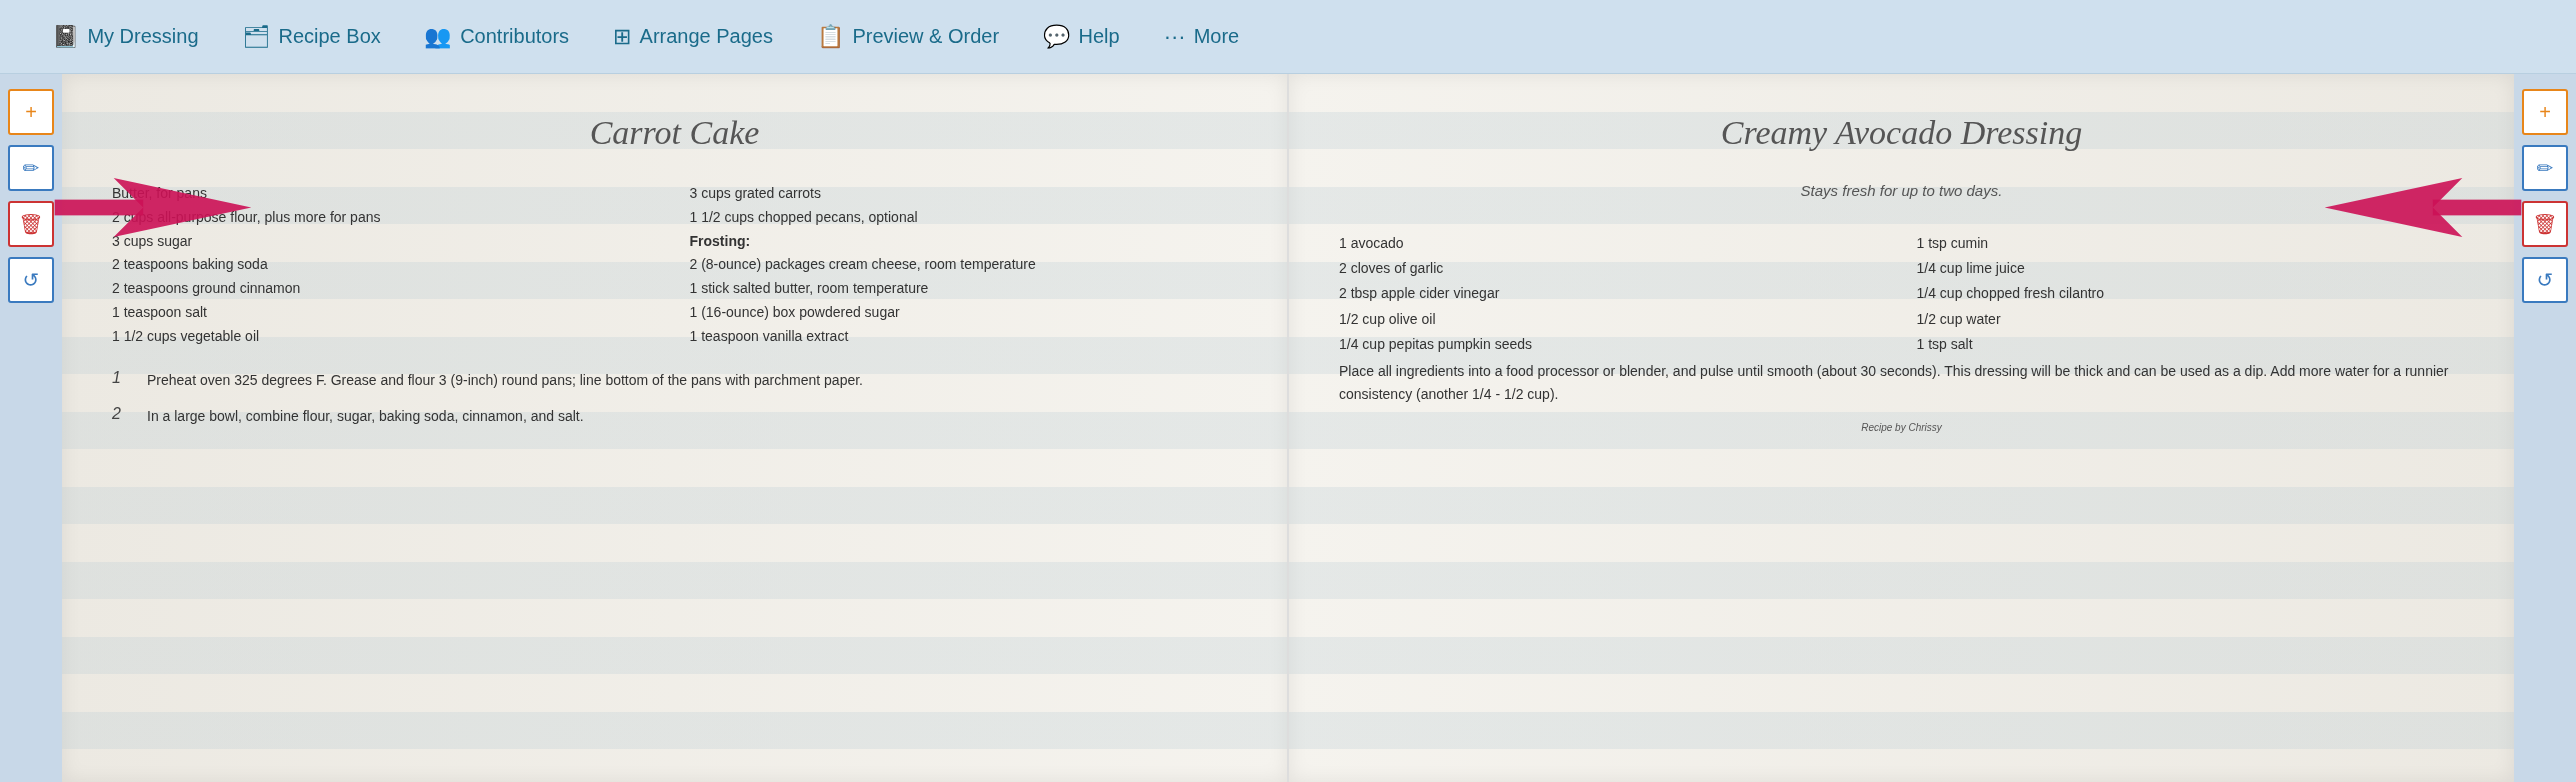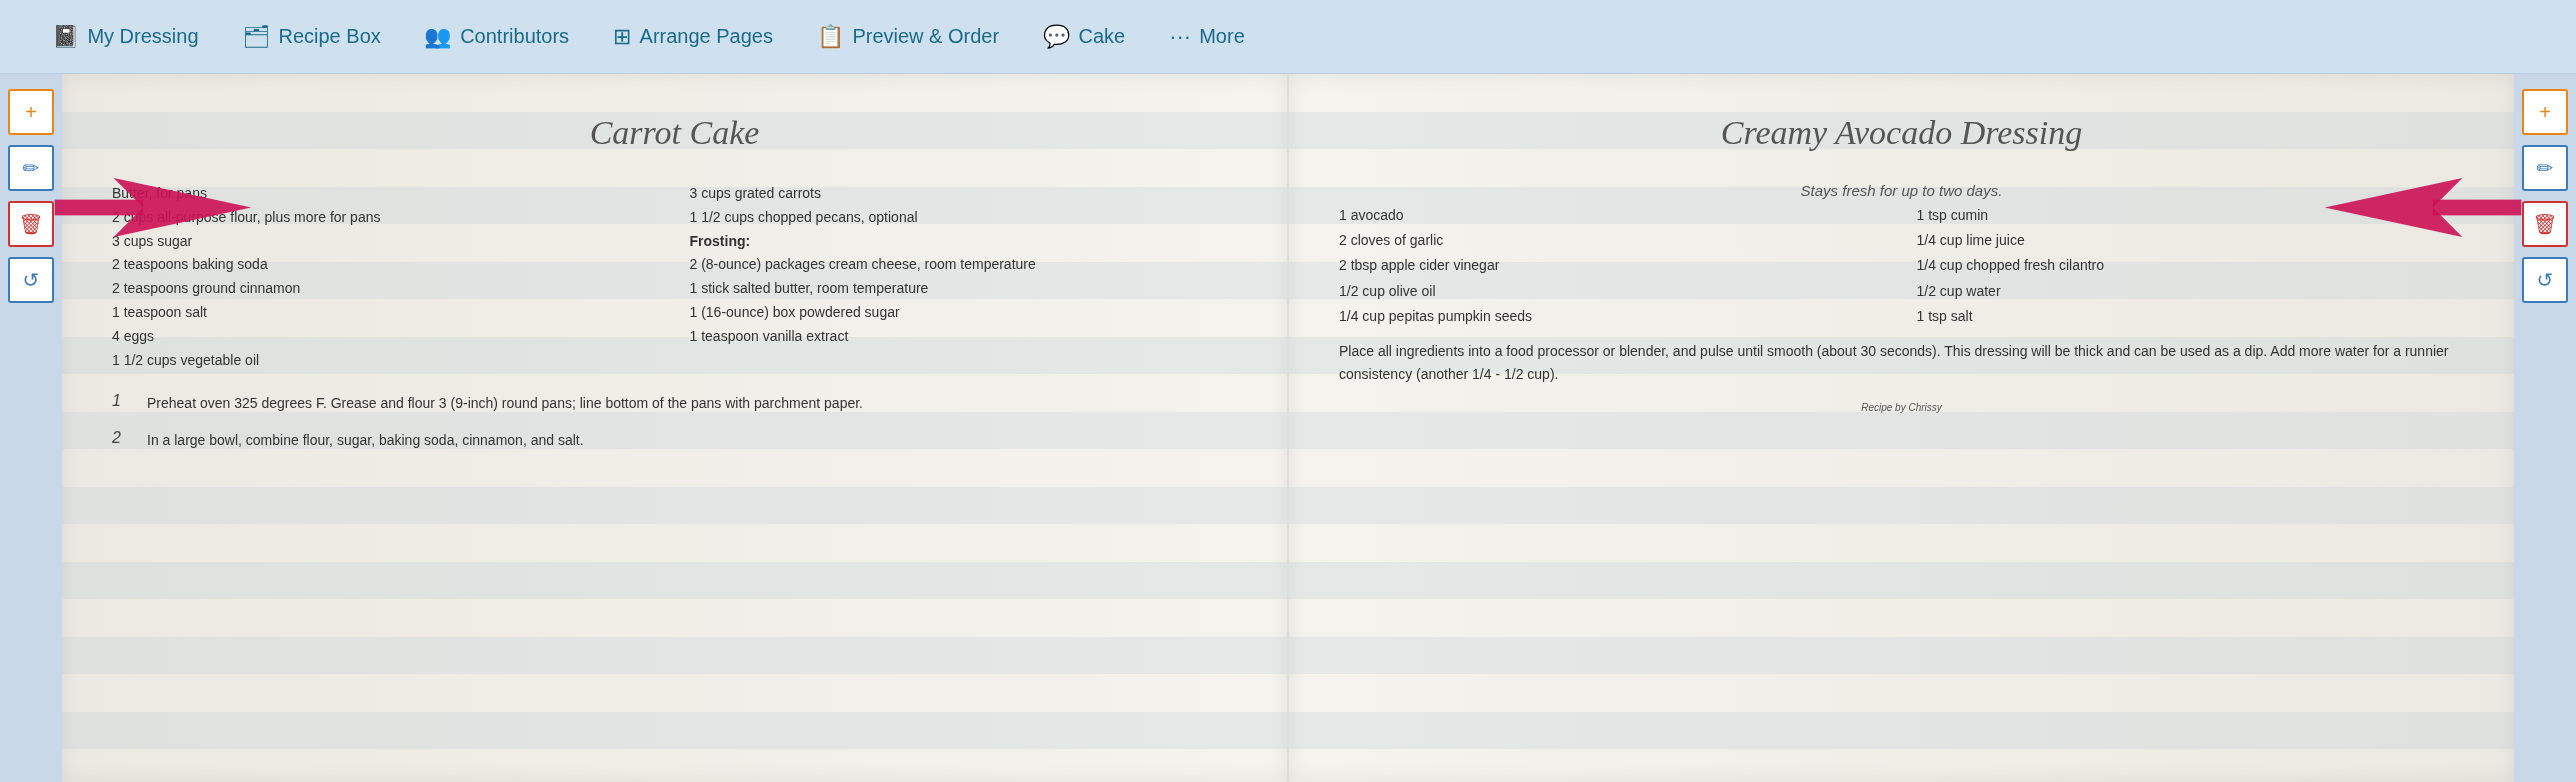--- a/index.html
+++ b/index.html
@@ -125,21 +125,21 @@
       color: #555;
       margin-bottom: 30px;
       font-style: italic;
       position: relative;
     }
 
     .recipe-subtitle {
       text-align: center;
       font-size: 15px;
       color: #555;
-      margin-bottom: 4px;
+      margin-bottom: 32px;
       font-style: italic;
       position: relative;
     }
 
     
     .ingredients-grid {
       display: grid;
       grid-template-columns: 1fr 1fr;
       gap: 2px 30px;
       margin-bottom: 20px;
@@ -169,21 +169,21 @@
       font-size: 14px;
       color: #333;
       line-height: 1.6;
     }
 
     
     .avocado-ingredients {
       display: grid;
       grid-template-columns: 1fr 1fr;
       gap: 2px 30px;
-      margin-bottom: 11px;
+      margin-bottom: 3px;
       position: relative;
     }
     .avocado-item {
       font-size: 14px;
       color: #333;
       line-height: 1.8;
     }
 
     .recipe-body {
       font-size: 14px;
@@ -224,21 +224,21 @@
   <a class="nav-item">
     <span class="nav-icon">⊞</span>
     <span>Arrange Pages</span>
   </a>
   <a class="nav-item">
     <span class="nav-icon">📋</span>
     <span>Preview &amp; Order</span>
   </a>
   <a class="nav-item">
     <span class="nav-icon">💬</span>
-    <span>Cake</span>
+    <span>Help</span>
   </a>
   <a class="nav-item">
     <span class="nav-icon">···</span>
     <span>More</span>
   </a>
 </nav>
 
 <div class="content-area">
 
   <div class="side-buttons">
@@ -269,21 +269,20 @@
       <div class="page-title">Carrot Cake</div>
 
       <div class="ingredients-grid">
         <div>
           <div class="ingredient-item">Butter, for pans</div>
           <div class="ingredient-item">2 cups all-purpose flour, plus more for pans</div>
           <div class="ingredient-item">3 cups sugar</div>
           <div class="ingredient-item">2 teaspoons baking soda</div>
           <div class="ingredient-item">2 teaspoons ground cinnamon</div>
           <div class="ingredient-item">1 teaspoon salt</div>
-          <div class="ingredient-item">4 eggs</div>
           <div class="ingredient-item">1 1/2 cups vegetable oil</div>
         </div>
         <div>
           <div class="ingredient-item">3 cups grated carrots</div>
           <div class="ingredient-item">1 1/2 cups chopped pecans, optional</div>
           <div class="ingredient-item bold">Frosting:</div>
           <div class="ingredient-item">2 (8-ounce) packages cream cheese, room temperature</div>
           <div class="ingredient-item">1 stick salted butter, room temperature</div>
           <div class="ingredient-item">1 (16-ounce) box powdered sugar</div>
           <div class="ingredient-item">1 teaspoon vanilla extract</div>

